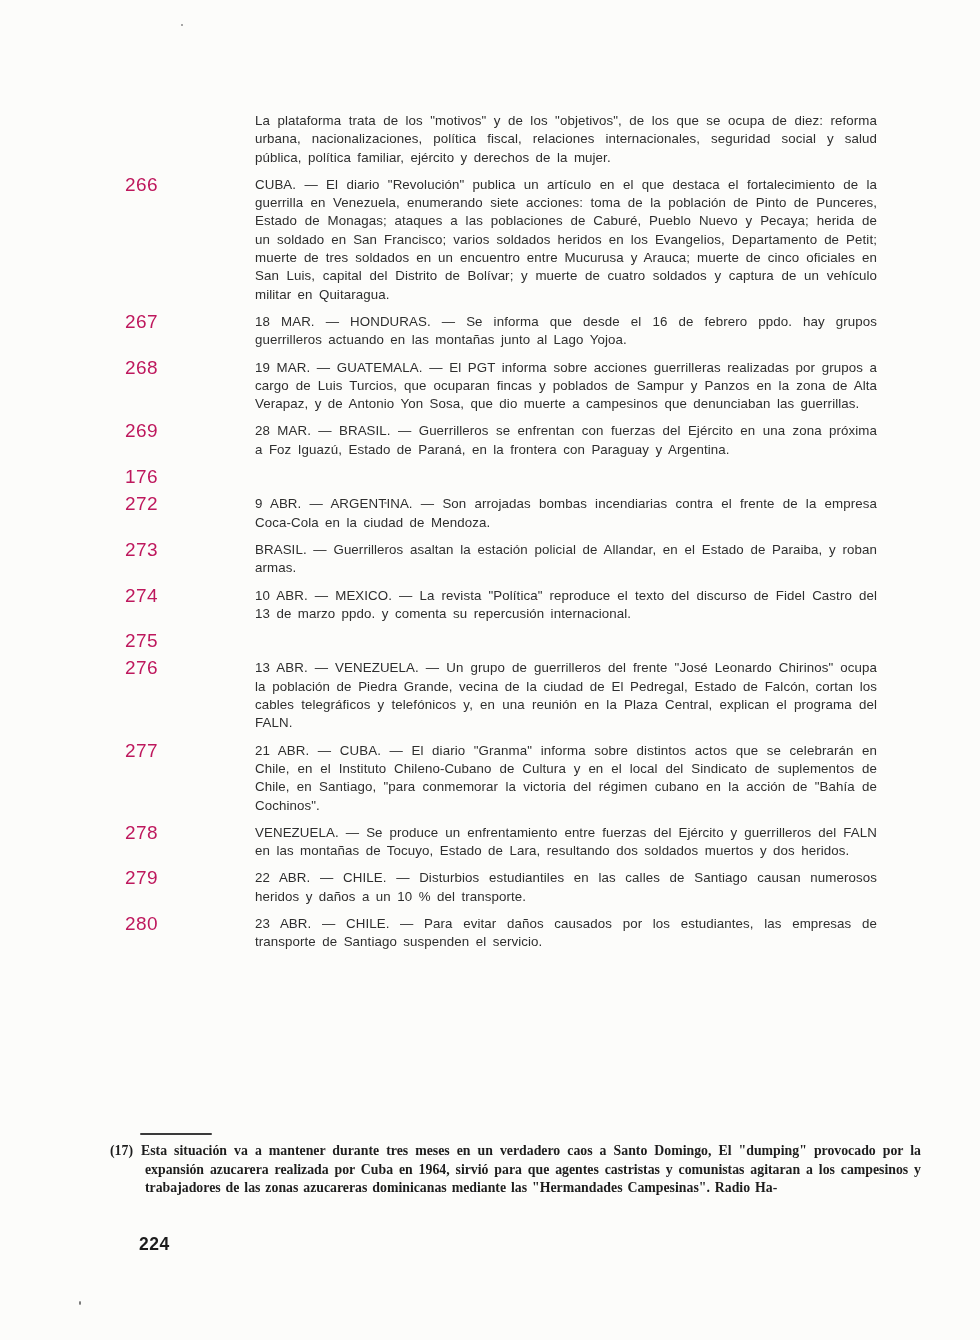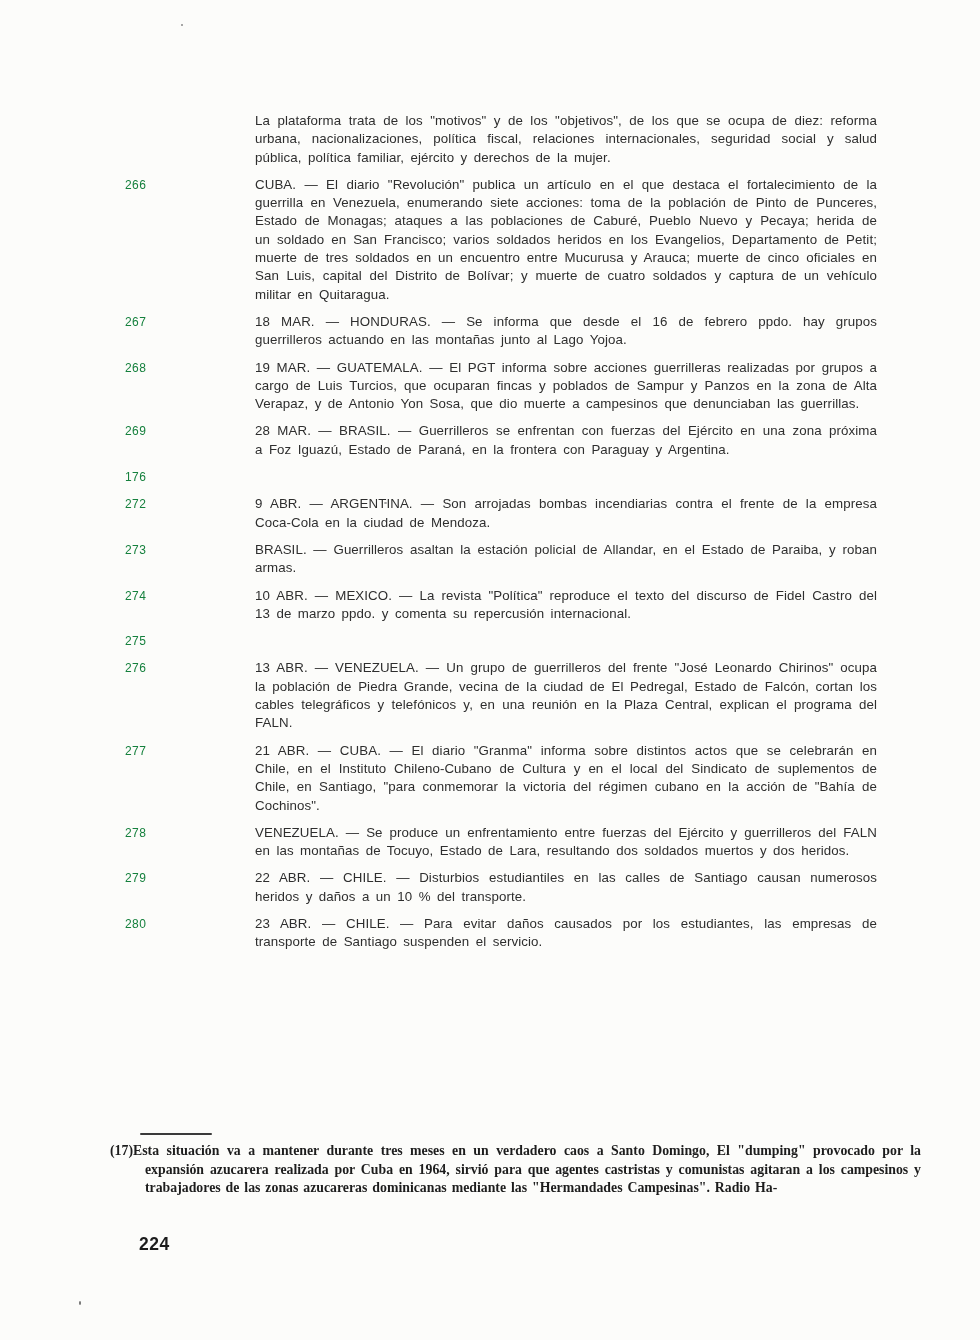--- a/index.html
+++ b/index.html
@@ -23,24 +23,24 @@
     width: 752px;
   }
   .row {
     display: flex;
     align-items: flex-start;
     margin-bottom: 9px;
   }
   .num {
     flex: 0 0 130px;
     width: 130px;
-    font-size: 12px;
+    font-size: 19px;
     line-height: 18.3px;
     letter-spacing: 0.4px;
-    color: #15803d;
+    color: #be185d;
   }
   .txt {
     flex: 1 1 auto;
     width: 622px;
     font-size: 13.3px;
     line-height: 18.3px;
     text-align: justify;
     word-spacing: 2.6px;
     letter-spacing: 0.1px;
     color: #2e2e2e;
@@ -63,20 +63,21 @@
     font-weight: 600;
     font-size: 13.8px;
     line-height: 18.7px;
     text-align: justify;
     word-spacing: 1.5px;
     color: #1d1d1d;
     padding-left: 35px;
     text-indent: -35px;
   }
   .footnote .marker {
+    padding-right: 8px;
   }
   .page-number {
     position: absolute;
     left: 139px;
     top: 1234px;
     font-family: Liberation Sans, sans-serif;
     font-weight: 700;
     font-size: 17.5px;
     letter-spacing: 0.5px;
     color: #1c1c1c;

